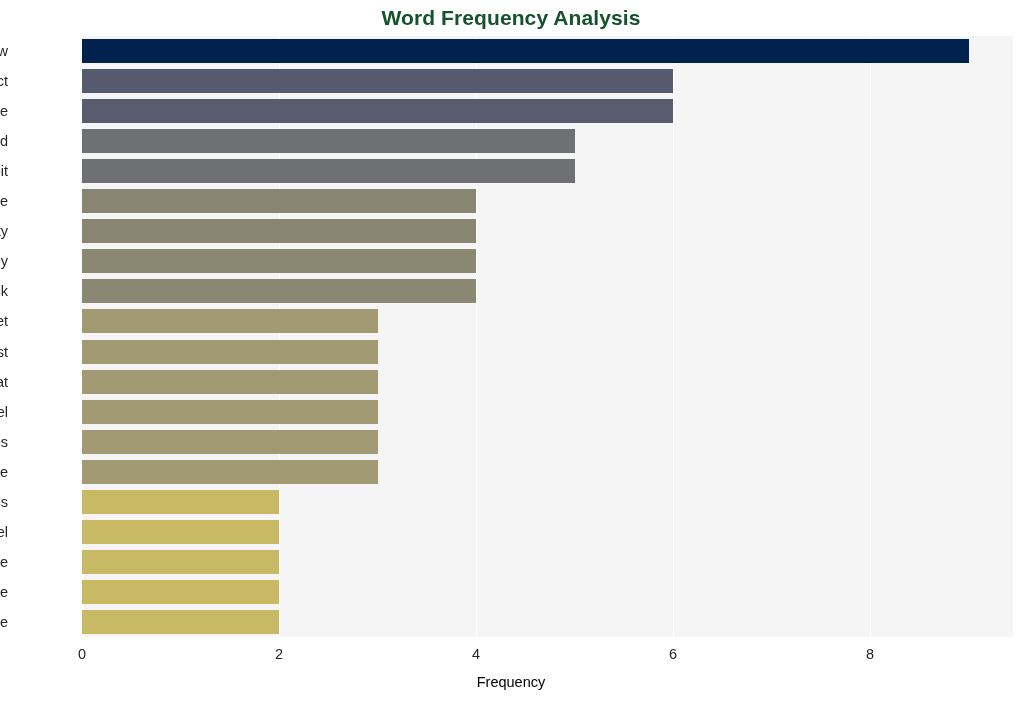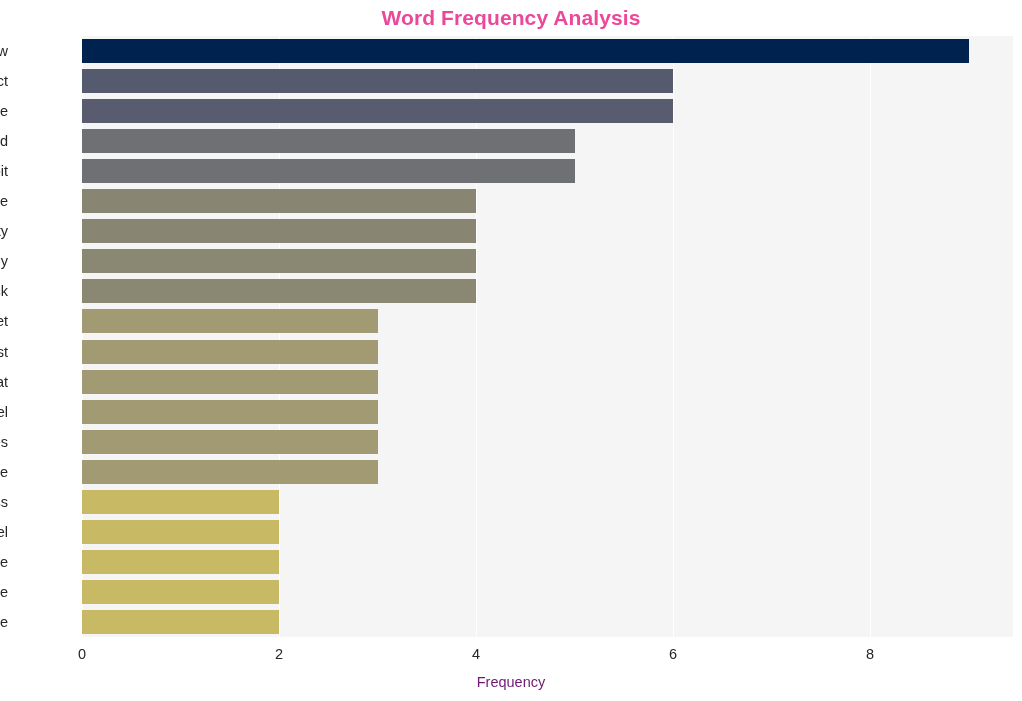--- a/index.html
+++ b/index.html
@@ -21,21 +21,21 @@
     background: #ffffff;
   }
   #chart-title {
     position: absolute;
     left: 0;
     top: 6px;
     width: 1022px;
     text-align: center;
     font-size: 21px;
     font-weight: bold;
-    color: #ec4899;
+    color: #14532d;
     letter-spacing: 0.1px;
   }
   
   #plot-area {
     position: absolute;
     left: 82px;
     top: 36px;
     width: 931px;
     height: 601px;
     background: #f5f5f6;
@@ -83,21 +83,21 @@
     transform: translateX(-50%);
     white-space: nowrap;
   }
   #xaxis-label {
     position: absolute;
     left: 0;
     top: 674px;
     width: 1022px;
     text-align: center;
     font-size: 14.5px;
-    color: #701a75;
+    color: #000000;
   }
 </style>
 </head>
 <body>
 
 <div id="figure">
 
   <div id="chart-title">Word Frequency Analysis</div>
 
   <div id="plot-area">

